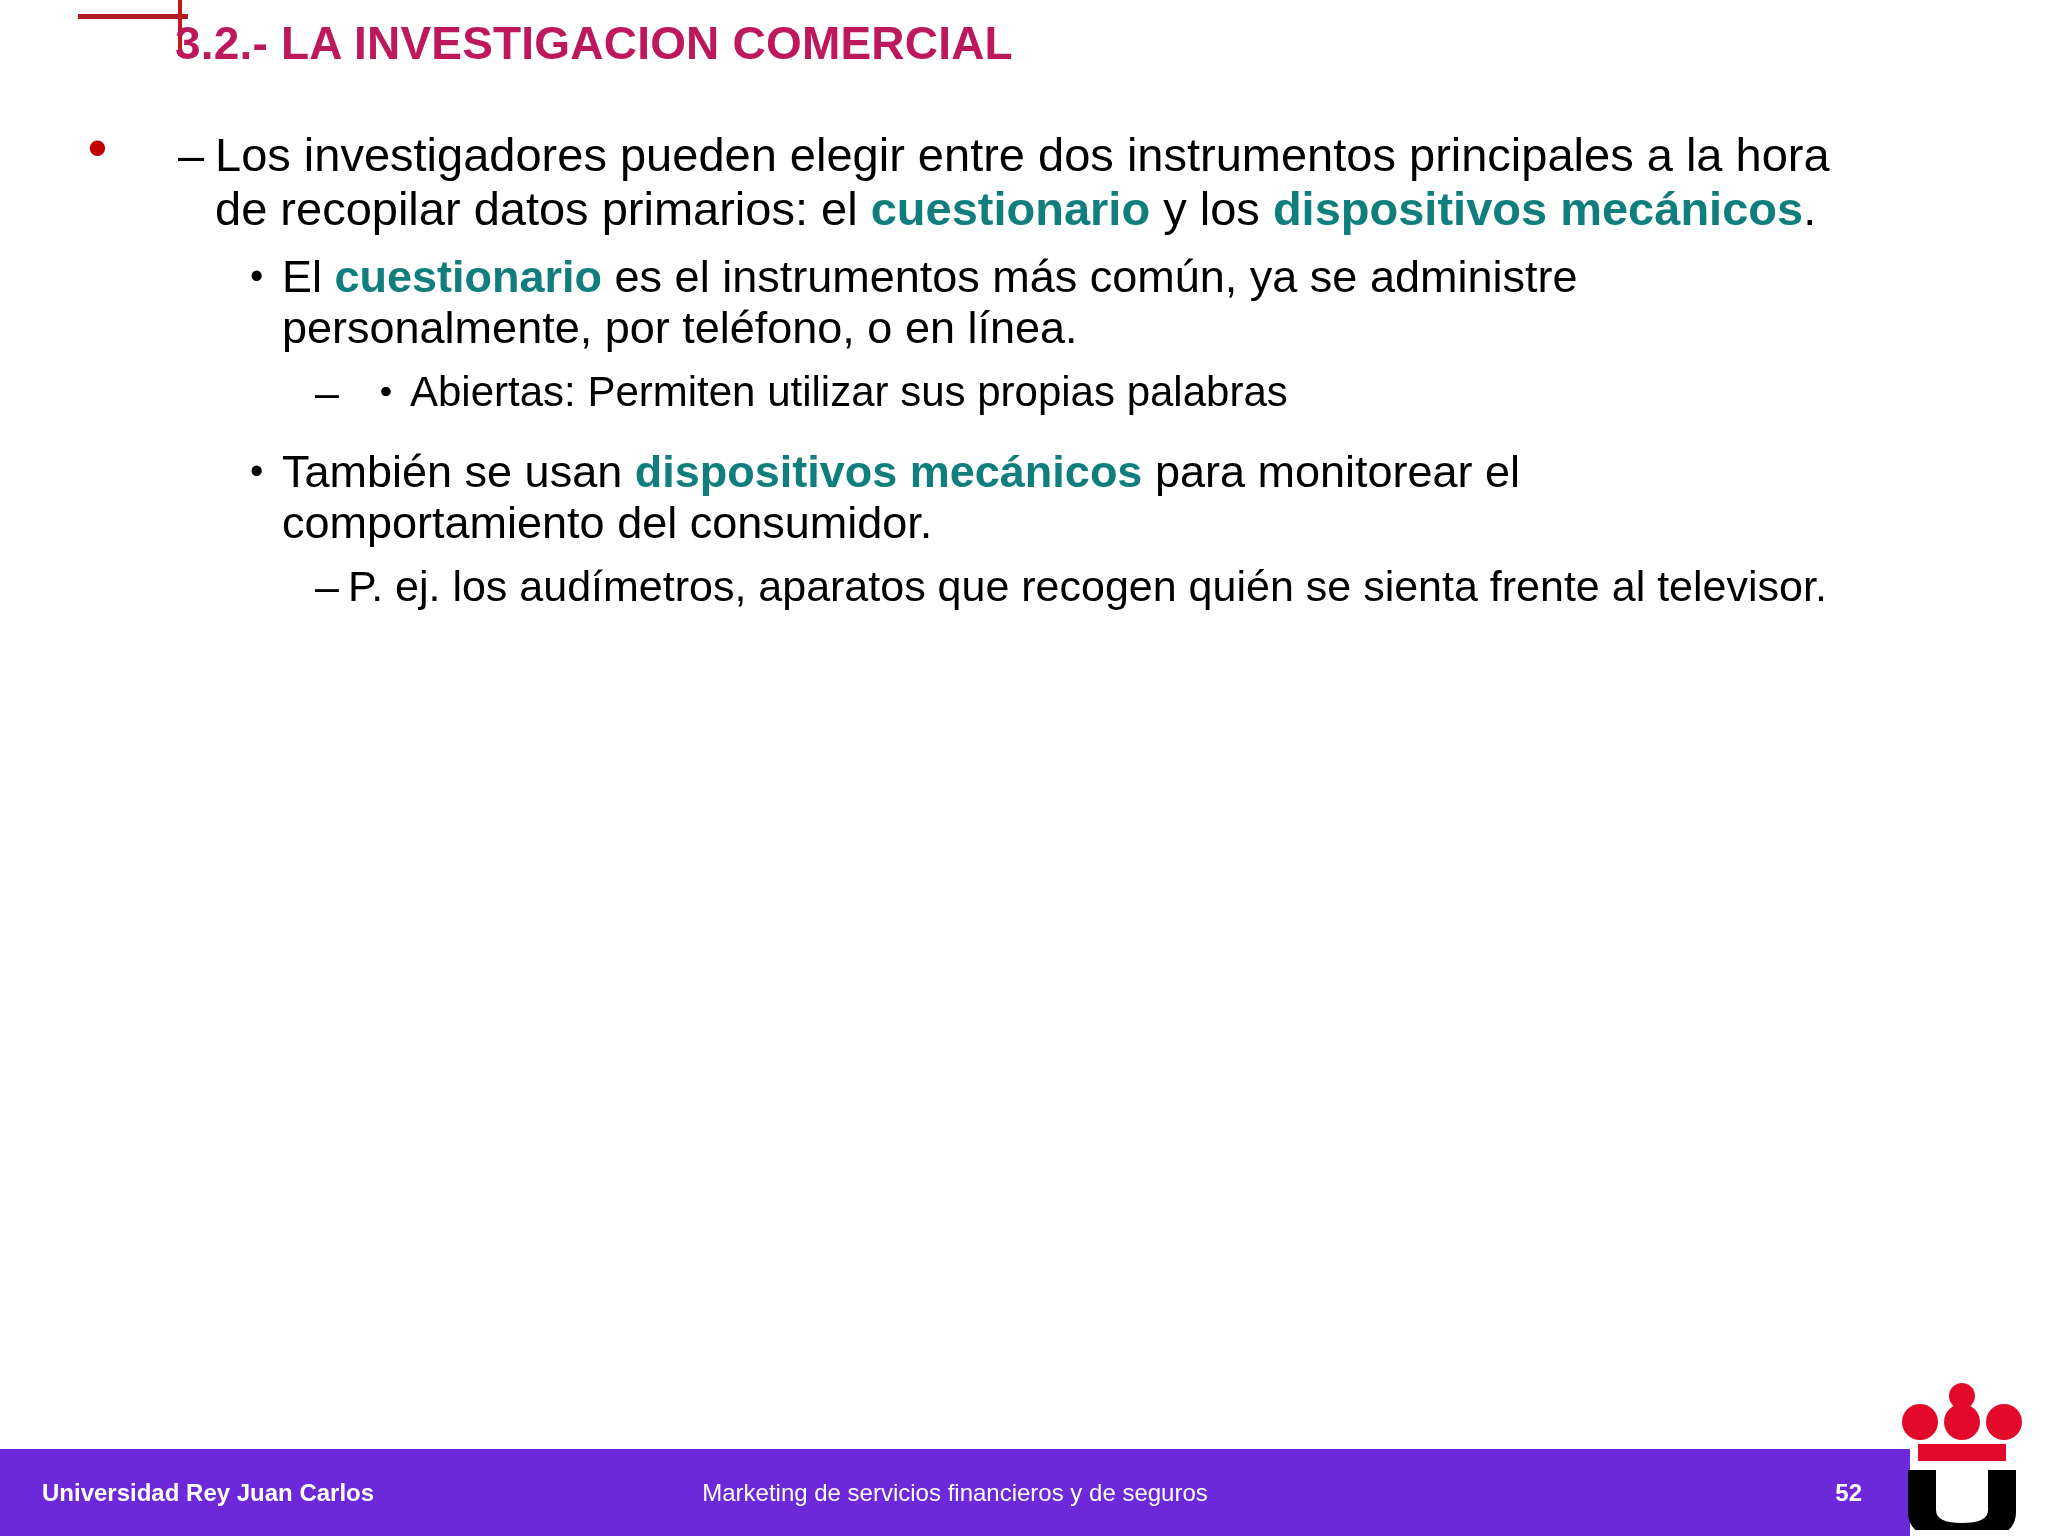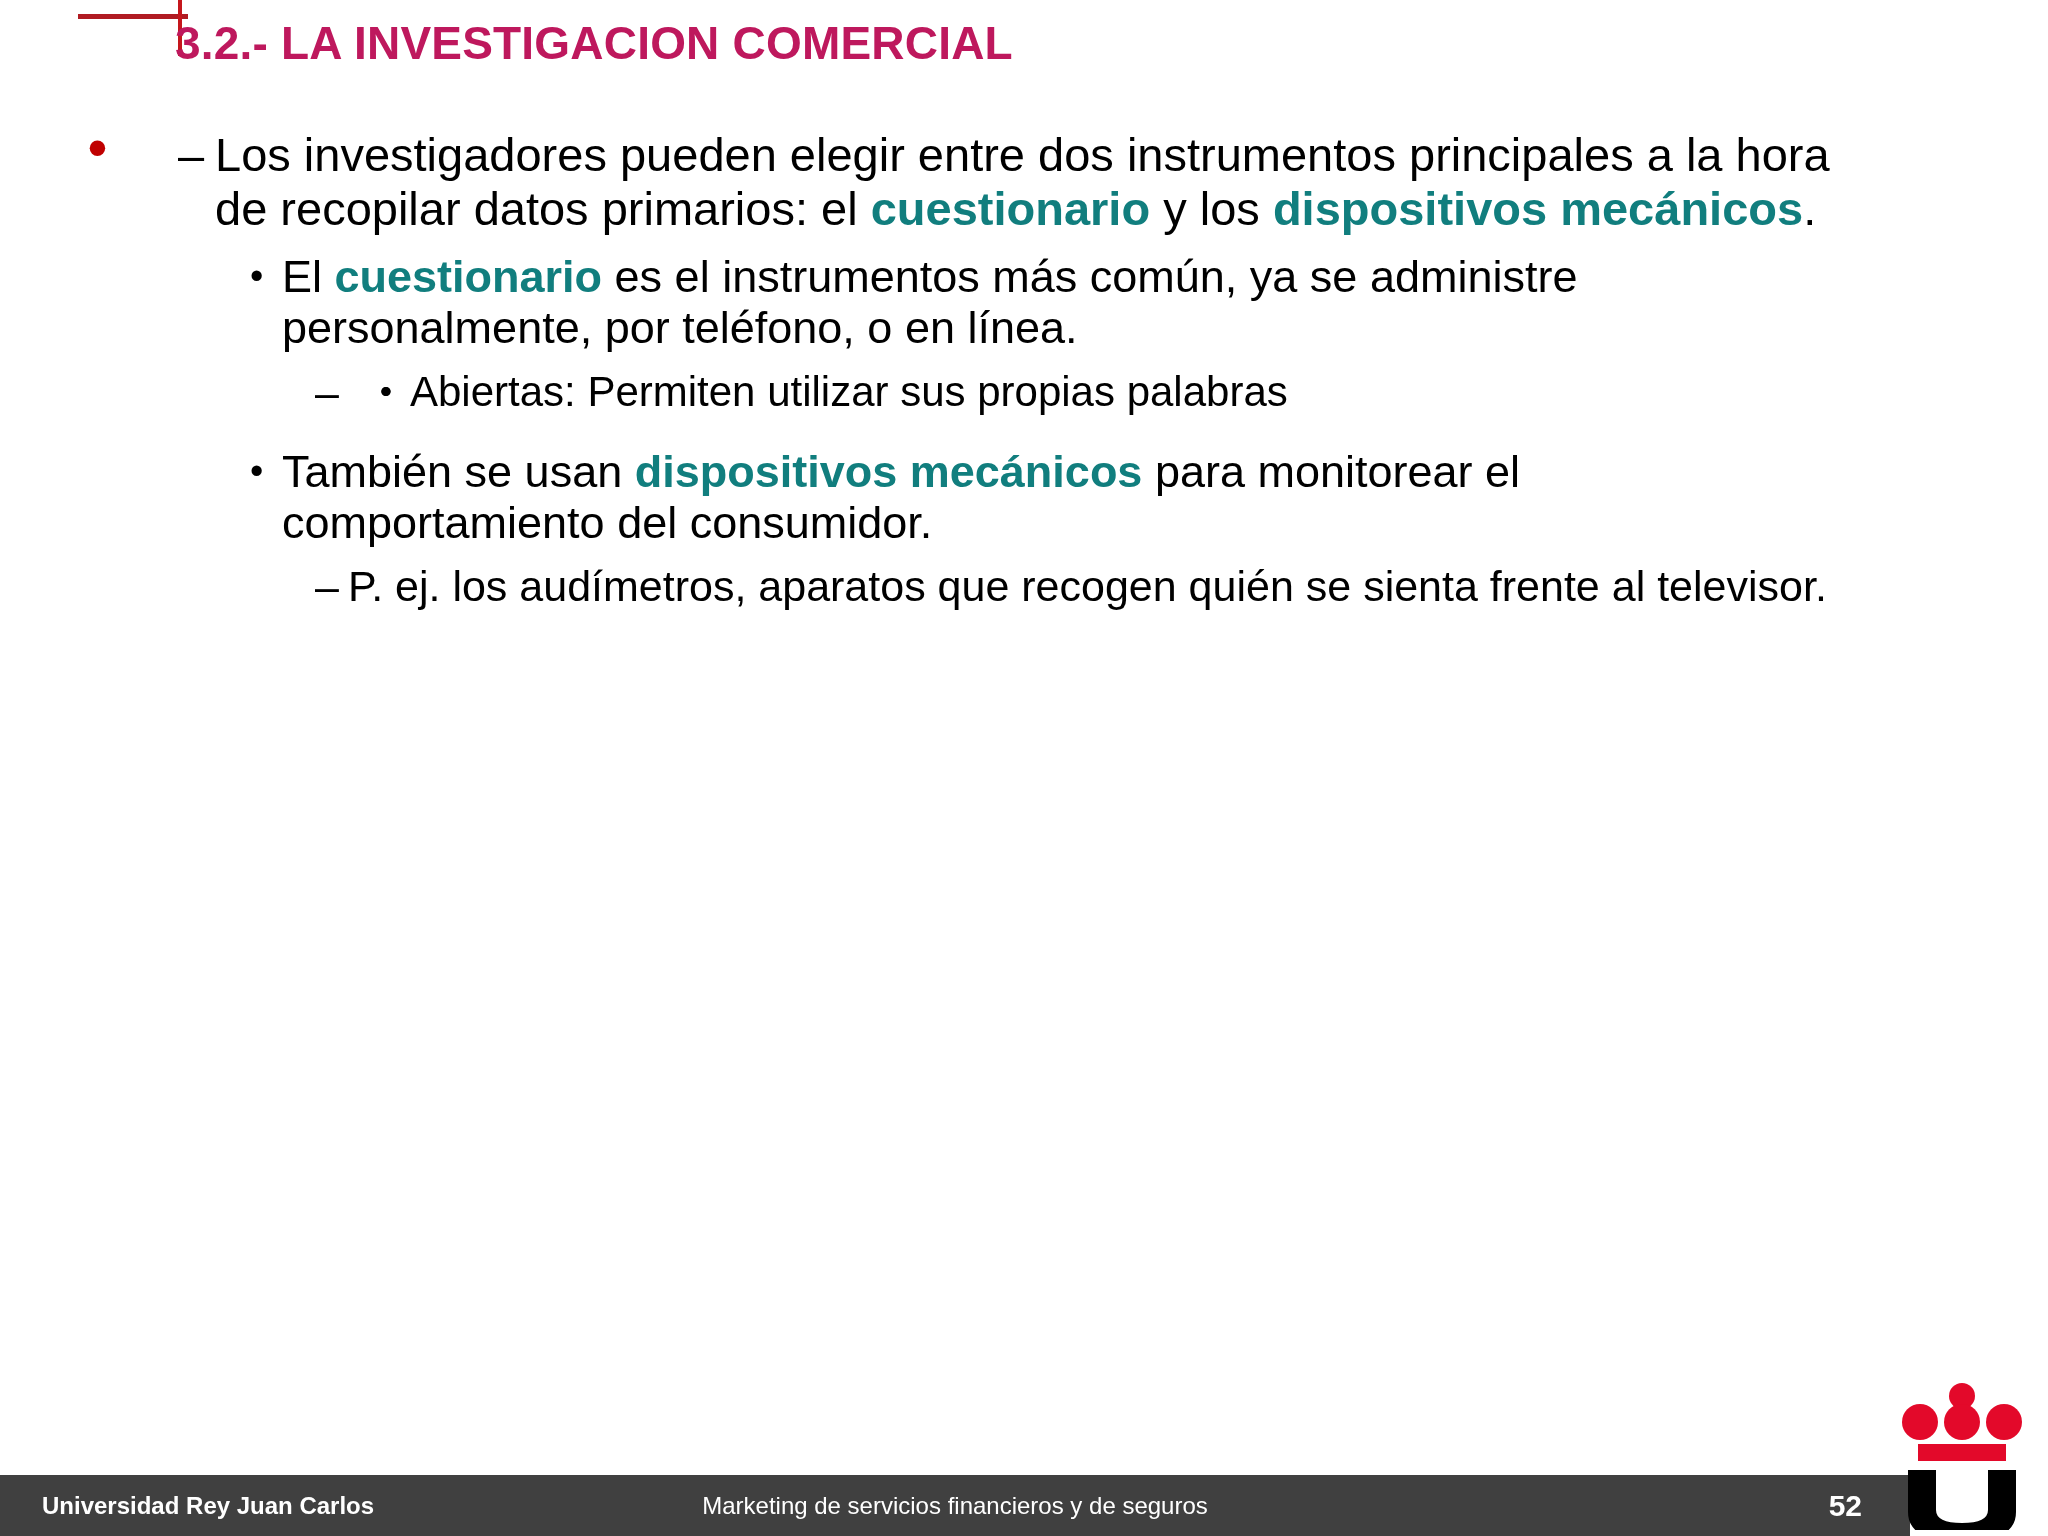--- a/index.html
+++ b/index.html
@@ -152,22 +152,22 @@
     color: #117E7E;
     font-weight: bold;
   }
 
   
   .footer-bar {
     position: absolute;
     left: 0;
     bottom: 0;
     width: 1910px;
-    height: 61px;
-    background: #404040;
+    height: 87px;
+    background: #6d28d9;
   }
   .footer-left {
     position: absolute;
     left: 42px;
     top: 50%;
     transform: translateY(-50%);
     color: #ffffff;
     font-size: 24px;
     font-weight: bold;
     white-space: nowrap;
@@ -183,21 +183,21 @@
     font-size: 24px;
     font-weight: normal;
     white-space: nowrap;
   }
   .footer-page {
     position: absolute;
     right: 48px;
     top: 50%;
     transform: translateY(-50%);
     color: #ffffff;
-    font-size: 30px;
+    font-size: 24px;
     font-weight: bold;
   }
 
   
   .urjc-logo {
     position: absolute;
     right: 18px;
     bottom: 6px;
     width: 136px;
     height: 148px;

